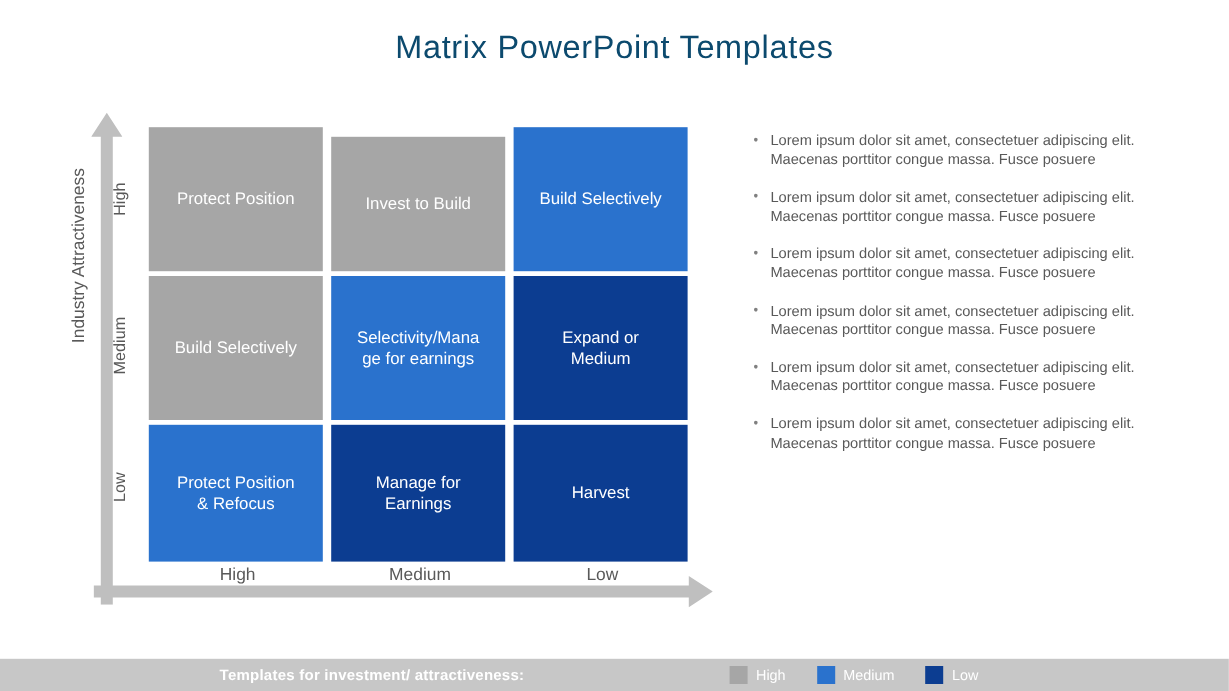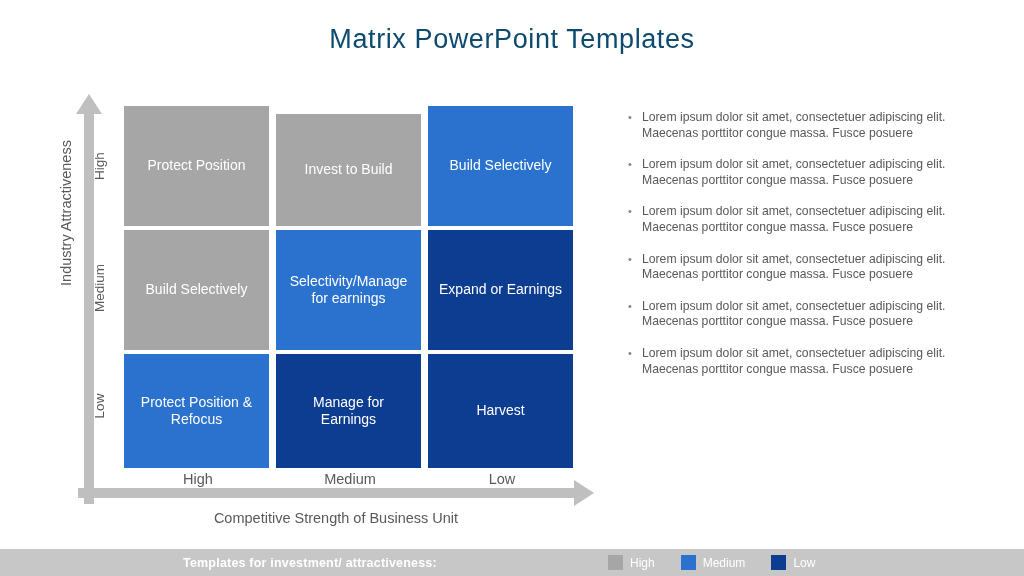--- a/index.html
+++ b/index.html
@@ -120,21 +120,21 @@
     gap: 4px 7px;
   }
   .cell {
     display: flex;
     align-items: center;
     justify-content: center;
     text-align: center;
     color: #ffffff;
     font-size: 14px;
     line-height: 1.25;
-    padding: 0 10px;
+    padding: 0 19px;
     box-sizing: border-box;
     word-break: break-word;
   }
 
   
   #bullet-list {
     position: absolute;
     left: 628px;
     top: 110px;
     width: 330px;
@@ -210,37 +210,36 @@
 
   <svg class="axis-arrow" id="y-axis-arrow" viewBox="0 0 26 410">
     <polygon points="13,0 26,20 18,20 18,410 8,410 8,20 0,20" fill="#bfbfbf"></polygon>
   </svg>
 
   <svg class="axis-arrow" id="x-axis-arrow" viewBox="0 0 516 26">
     <polygon points="516,13 496,26 496,18 0,18 0,8 496,8 496,0" fill="#bfbfbf"></polygon>
   </svg>
 
   <div id="y-axis-label">Industry Attractiveness</div>
-  <div id="x-axis-label">Competitive Strength of Business Unit</div>
 
   <div class="y-tick t0">High</div>
   <div class="y-tick t1">Medium</div>
   <div class="y-tick t2">Low</div>
 
   <div class="x-tick c0">High</div>
   <div class="x-tick c1">Medium</div>
   <div class="x-tick c2">Low</div>
 
   <div id="matrix-grid">
     <div class="cell" style="background: rgb(166, 166, 166);">Protect Position</div>
     <div class="cell" style="background: rgb(166, 166, 166); margin-top: 8px;">Invest to Build</div>
     <div class="cell" style="background: rgb(42, 114, 205);">Build Selectively</div>
     <div class="cell" style="background: rgb(166, 166, 166);">Build Selectively</div>
     <div class="cell" style="background: rgb(42, 114, 205);">Selectivity/Manage for earnings</div>
-    <div class="cell" style="background: rgb(12, 61, 145);">Expand or Earnings</div>
+    <div class="cell" style="background: rgb(12, 61, 145);">Expand or Medium</div>
     <div class="cell" style="background: rgb(42, 114, 205);">Protect Position &amp; Refocus</div>
     <div class="cell" style="background: rgb(12, 61, 145);">Manage for Earnings</div>
     <div class="cell" style="background: rgb(12, 61, 145);">Harvest</div>
   </div>
 </div>
 
 <div id="bullet-list">
   <div class="bullet-item">
     <span class="bullet-dot">•</span>
     <span class="bullet-text">Lorem ipsum dolor sit amet, consectetuer adipiscing elit. Maecenas porttitor congue massa. Fusce posuere</span>

